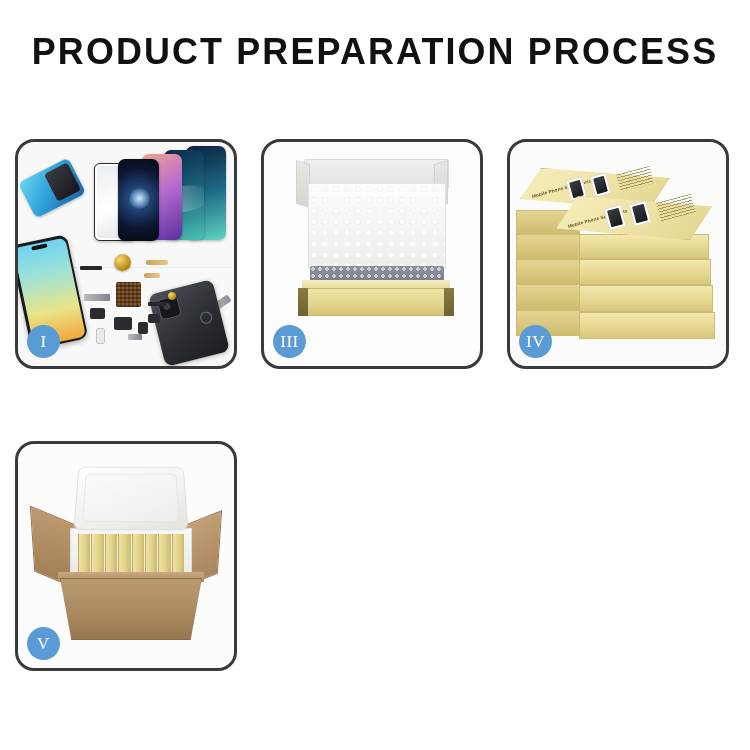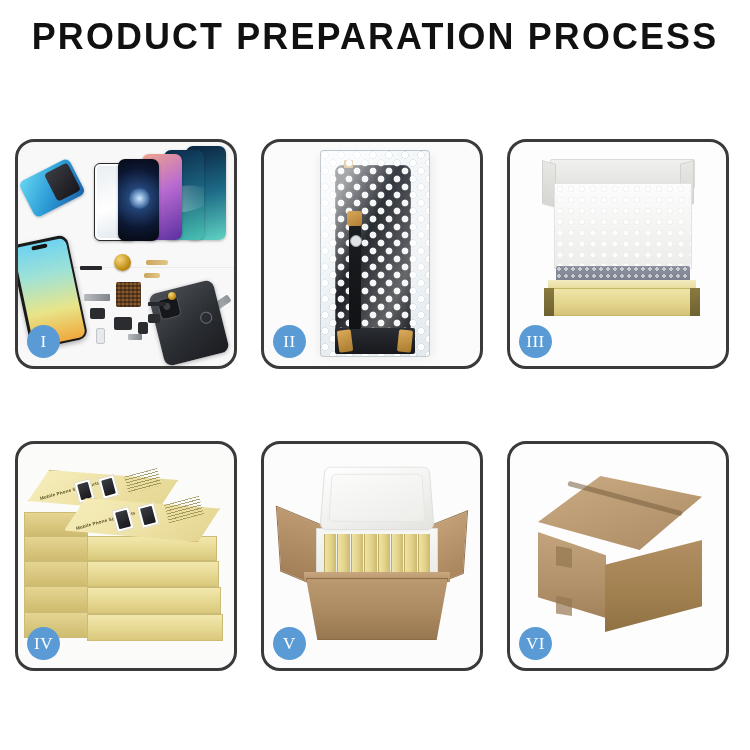--- a/index.html
+++ b/index.html
@@ -5,21 +5,21 @@
   * { margin:0; padding:0; box-sizing:border-box; }
   html, body {
     width:750px; height:750px;
     background:#ffffff;
     font-family:"Liberation Sans", sans-serif;
     overflow:hidden;
   }
   .page { position:relative; width:750px; height:750px; background:#fff; }
 
   
-  .header { padding-top:18px; text-align:center; }
+  .header { padding-top:33px; text-align:center; }
   .title {
     font-size:37px; font-weight:bold; color:#111;
     letter-spacing:2.2px; line-height:1;
     transform:scaleX(0.97); transform-origin:center;
     white-space:nowrap;
   }
   .subtitle {
     margin-top:15px; font-size:14.5px; color:#1b1b1b;
     letter-spacing:0.25px; white-space:nowrap;
   }
@@ -431,37 +431,20 @@
         <div class="part wht" style="left:78px; top:186px; width:9px; height:16px;"></div>
         <div class="part blk" style="left:120px; top:180px; width:10px; height:12px;"></div>
         <div class="part strip" style="left:130px; top:160px; width:18px;"></div>
         <div class="part blk" style="left:130px; top:172px; width:12px; height:9px;"></div>
         <div class="part sil" style="left:110px; top:192px; width:14px; height:6px;"></div>
         <div class="part coin" style="left:150px; top:150px; width:8px; height:8px;"></div>
       </div>
       <div class="badge">I</div>
     </div>
 
-    <div class="panel p2">
-      <div class="stage">
-        <div class="bagshadow"></div>
-        <div class="bag">
-          <div class="scr">
-            <span class="tabtop"></span>
-          </div>
-          <div class="chipband"></div>
-          <div class="cable"></div>
-          <div class="conn l"></div>
-          <div class="conn r"></div>
-          <div class="bubbles"></div>
-          <div class="bagsheen"></div>
-        </div>
-      </div>
-      <div class="badge">II</div>
-    </div>
 
     <div class="panel p3">
       <div class="stage">
         <div class="lidback"></div>
         <div class="lidflapL"></div>
         <div class="lidflapR"></div>
         <div class="foam"></div>
         <div class="bubbleslab"></div>
         <div class="rim"></div>
         <div class="boxfront"></div>
@@ -527,26 +510,15 @@
           <span></span>
           <span></span>
           <span></span>
         </div>
         <div class="cartonrim"></div>
         <div class="cartonfront"></div>
       </div>
       <div class="badge">V</div>
     </div>
 
-    <div class="panel p6">
-      <div class="stage">
-        <div class="top"></div>
-        <div class="seam"></div>
-        <div class="left"></div>
-        <div class="right"></div>
-        <div class="tape1"></div>
-        <div class="tape2"></div>
-      </div>
-      <div class="badge">VI</div>
-    </div>
 
   </div>
 </div>
 
 </body></html>

